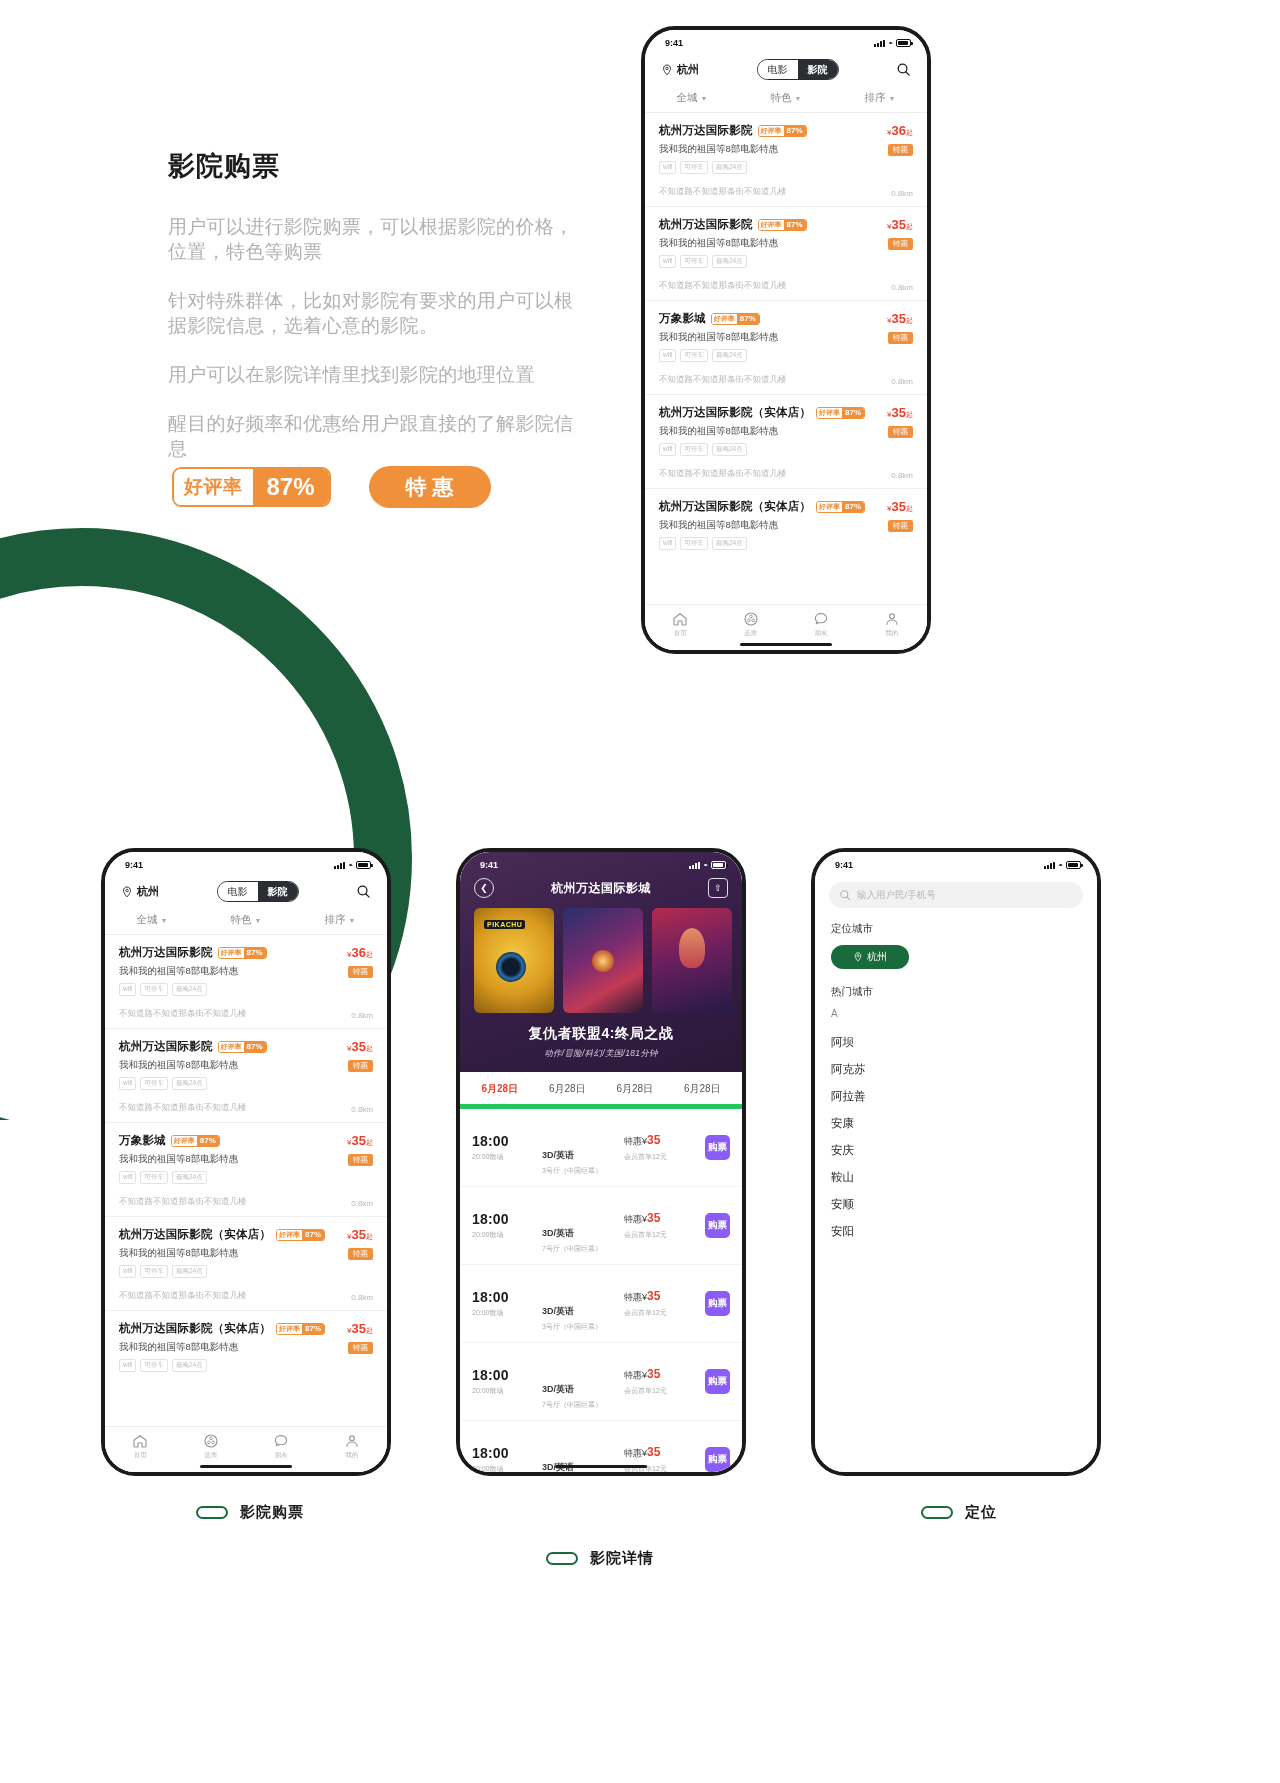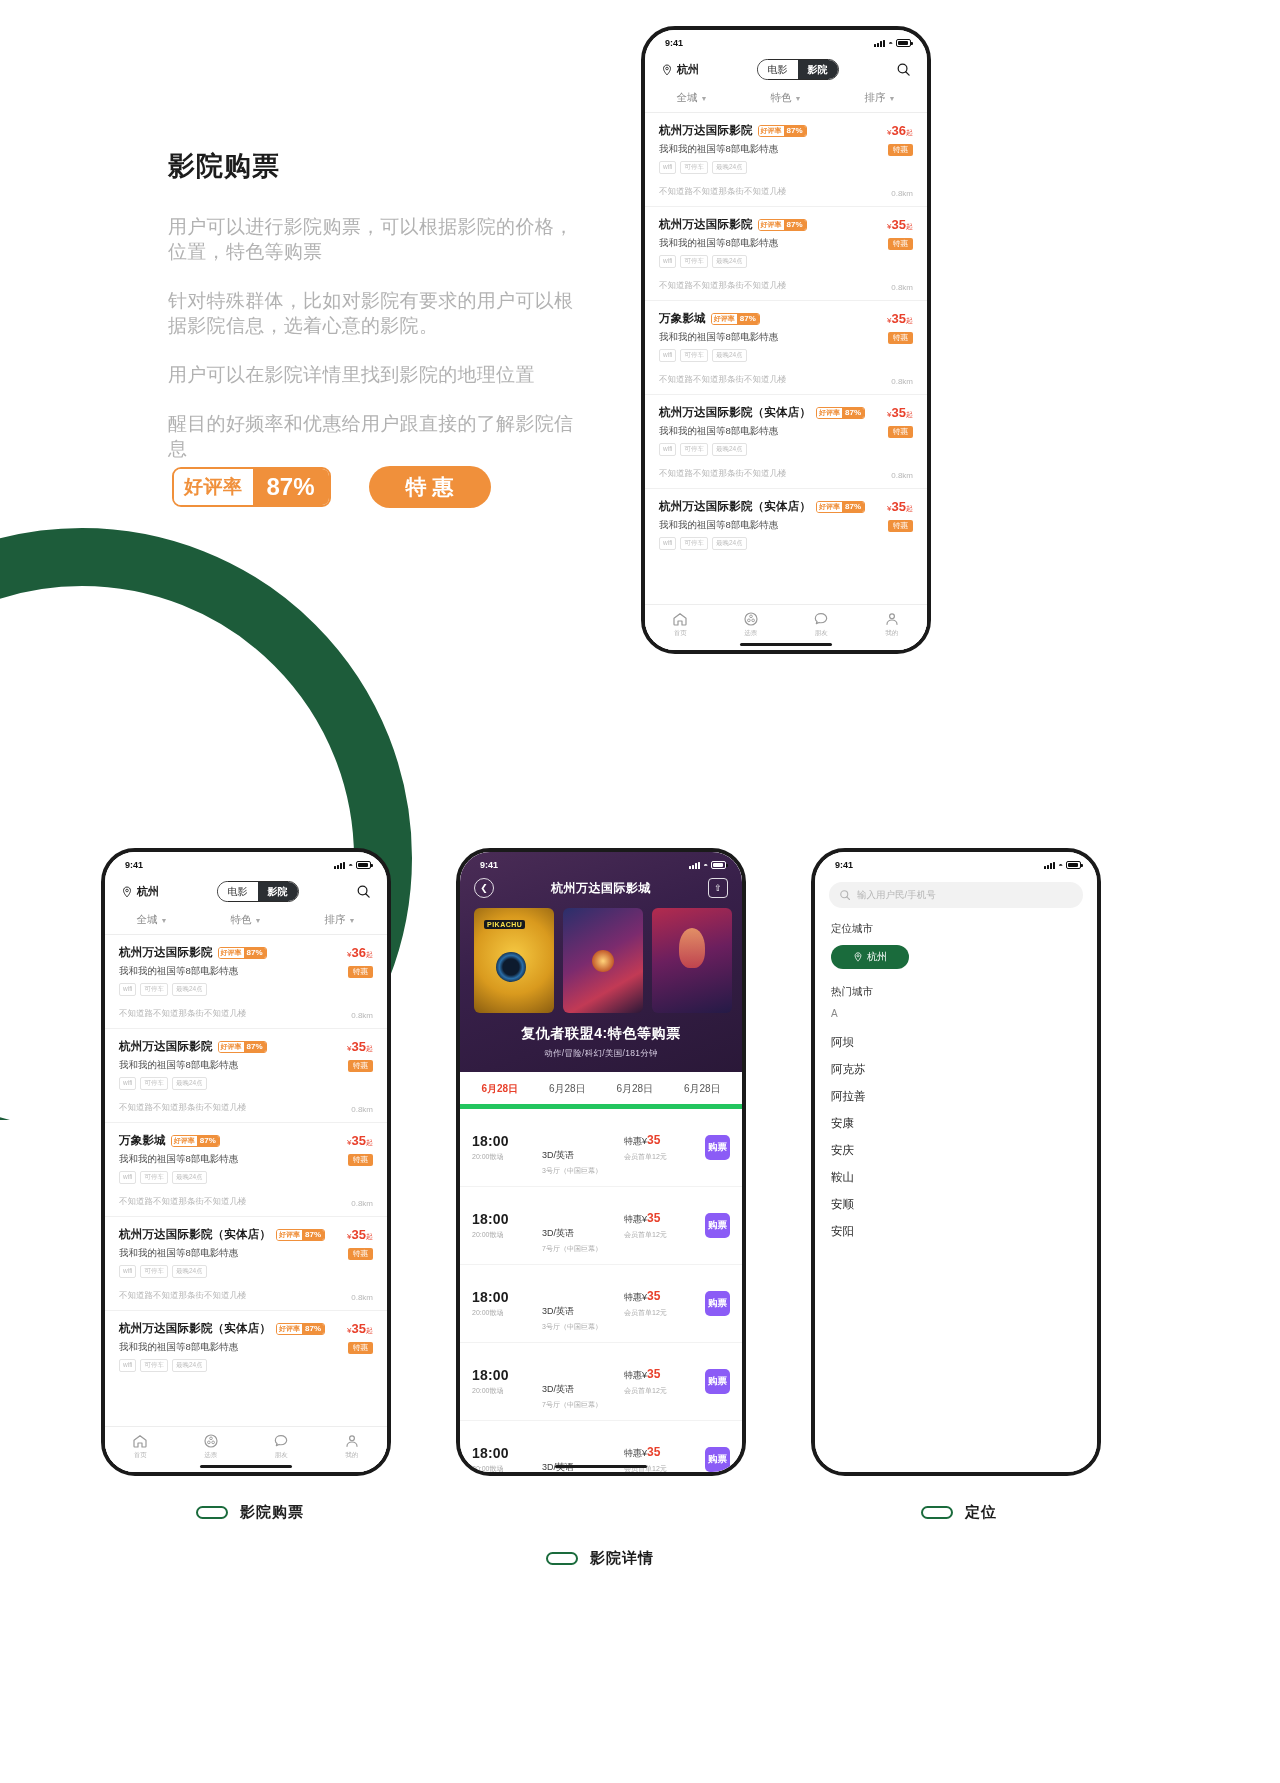--- a/index.html
+++ b/index.html
@@ -202,32 +202,32 @@
   .poster { width:80px; height:105px; border-radius:6px; overflow:hidden; position:relative; flex:none; }
   .p1 { background: radial-gradient(circle at 50% 45%, #f5c842 0%, #d99a1e 55%, #8a5d10 100%); }
   .p1::after{content:"";position:absolute;left:22px;top:44px;width:30px;height:30px;border-radius:50%;background:radial-gradient(circle,#0d1b2e 38%, #2a6ea8 55%, #0b1422 80%);}
   .p1 b{position:absolute;top:12px;left:10px;font-size:7px;color:#f7e04a;background:#16191f;padding:1px 3px;border-radius:2px;font-weight:700;letter-spacing:.5px;}
   .p2 { background: linear-gradient(150deg,#2a2f6b 0%,#7b2b6e 45%,#c23a55 72%,#2a1838 100%); }
   .p2::after{content:"";position:absolute;left:50%;top:50%;transform:translate(-50%,-50%);width:22px;height:22px;border-radius:50%;background:radial-gradient(circle,#ffd37a,#c25a2a 70%,transparent);}
   .p3 { background: linear-gradient(165deg,#b32b4e 0%,#6b1f5e 45%,#241a46 100%); }
   .p3::after{content:"";position:absolute;left:50%;top:38%;transform:translate(-50%,-50%);width:26px;height:40px;background:linear-gradient(#ffb36b,#e0504a);border-radius:50% 50% 40% 40%;opacity:.75;}
   .dmovie { text-align:center; padding:12px 0 2px 0;}
   .dmovie .mt { font-size:14px; font-weight:700; color:#fff; letter-spacing:.6px;}
-  .dmovie .ms { font-size:8.5px; color:#d8cfe4; margin-top:5px; letter-spacing:.3px;}
+  .dmovie .ms { font-size:8.5px; color:#d8cfe4; margin-top:5px; letter-spacing:.3px;font-style:italic;}
 
   .dates { display:flex; align-items:center; justify-content:space-around; padding:10px 6px 8px 6px; border-bottom:5px solid #22c55e;}
   .dates span { font-size:10px; color:#555; }
   .dates span.act { color:#e8412c; font-weight:700; position:relative; }
 
   .srow { display:flex; align-items:center; padding:10px 12px; border-bottom:1px solid #f2f2f2; gap:8px;}
   .s-time { width:62px; flex:none;}
   .s-time b { font-size:14px; font-weight:700; color:#1c1c1c; display:block; letter-spacing:.2px;}
   .s-time i { font-style:normal; font-size:7px; color:#aaa; display:block; margin-top:3px;}
   .s-lang { width:74px; flex:none;}
-  .s-lang b { font-size:9px; font-weight:400; color:#3a3a3a; display:block;margin-top:30px;}
+  .s-lang b { font-size:9px; font-weight:700; color:#3a3a3a; display:block;margin-top:30px;}
   .s-lang i { font-style:normal; font-size:7px; color:#aaa; display:block; margin-top:4px;}
   .s-price { flex:1; }
   .s-price b { font-size:9px; color:#3a3a3a; font-weight:400; display:block;}
   .s-price b em { font-style:normal; color:#e8412c; font-size:12px; font-weight:700;}
   .s-price i { font-style:normal; font-size:7px; color:#aaa; display:block; margin-top:4px;}
   .buy-btn { background:#8b5cf6; color:#fff; font-size:9.5px; border-radius:5px; padding:6px 3px; flex:none; font-weight:700;}
 
   
   .searchbox { margin: 8px 14px 14px 14px; background:#f2f2f2; border-radius:14px; height:26px; display:flex; align-items:center; gap:6px; padding:0 10px;}
   .searchbox span { font-size:9.5px; color:#b5b5b5;}
@@ -665,21 +665,21 @@
 
       <div class="posters">
         <div class="poster p1">
             <b>PIKACHU</b>
           </div>
         <div class="poster p2"></div>
         <div class="poster p3"></div>
       </div>
 
       <div class="dmovie">
-        <div class="mt">复仇者联盟4:特色等购票</div>
+        <div class="mt">复仇者联盟4:终局之战</div>
         <div class="ms">动作/冒险/科幻/美国/181分钟</div>
       </div>
     </div>
 
     <div class="dates" id="date-tabs">
         <span class="act">6月28日</span>
         <span>6月28日</span>
         <span>6月28日</span>
         <span>6月28日</span>
       </div>

